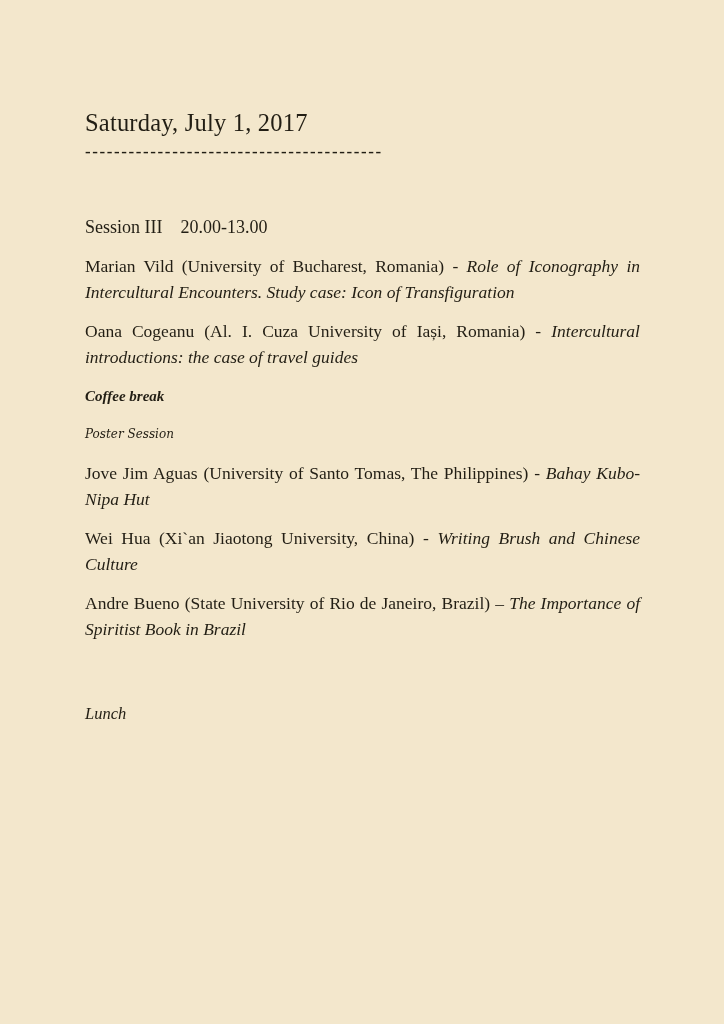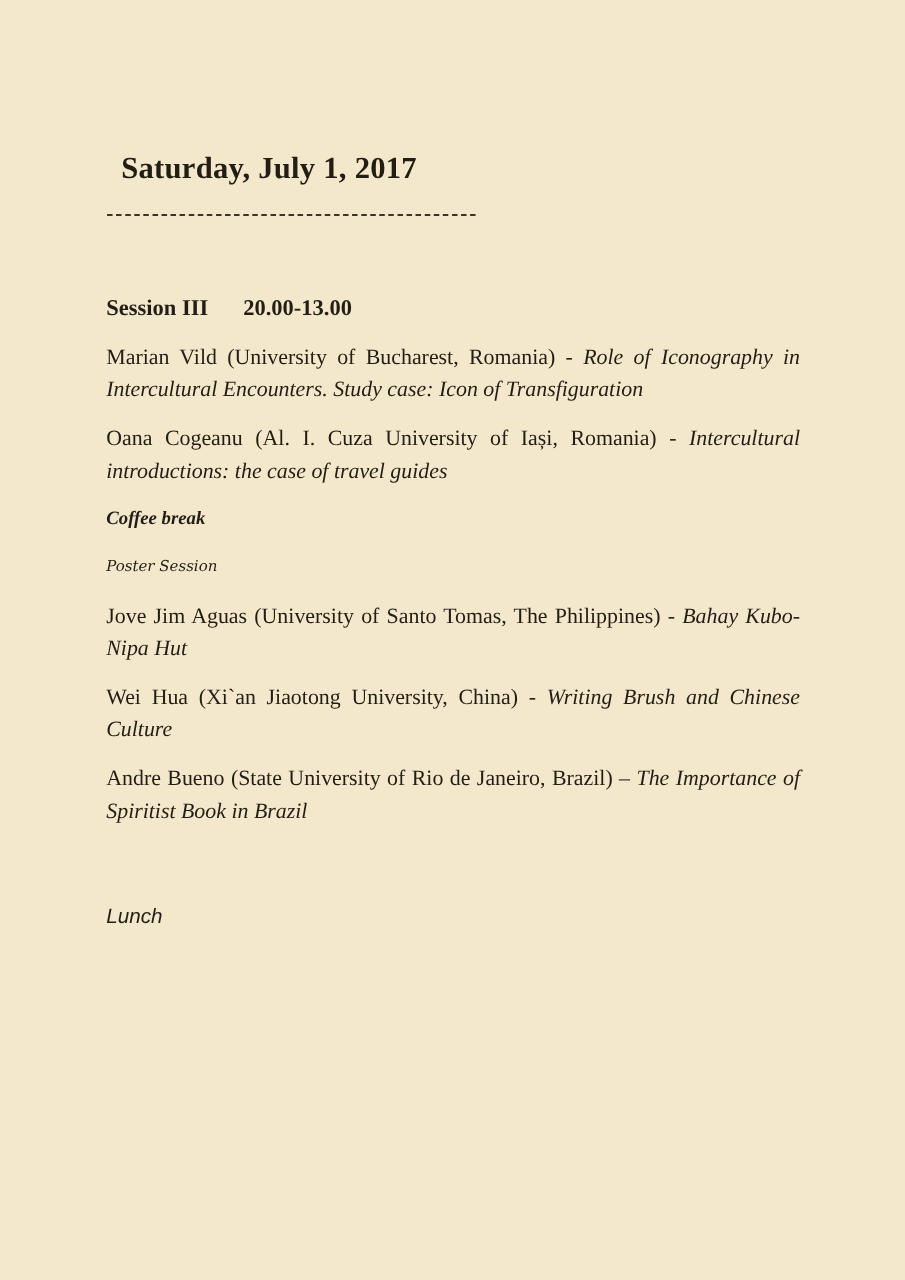--- a/index.html
+++ b/index.html
@@ -15,40 +15,40 @@
     overflow: hidden;
   }
   .page {
     box-sizing: border-box;
     width: 724px;
     height: 1024px;
     padding: 108px 84px 0 85px;
   }
   .date-title {
     font-size: 24.5px;
-    font-weight: bold;
-    margin: 12px;
+    font-weight: normal;
+    margin: 0;
     letter-spacing: 0.2px;
     line-height: 1.2;
   }
   .divider {
     font-weight: bold;
     font-size: 17px;
     letter-spacing: 1.6px;
     margin-top: 5px;
     white-space: nowrap;
     overflow: hidden;
   }
   .session-line {
     margin-top: 54px;
     margin-bottom: 13px;
     font-size: 18px;
-    font-weight: bold;
+    font-weight: normal;
     display: flex;
-    gap: 28px;
+    gap: 18px;
     line-height: 1.3;
   }
   .entry {
     font-size: 17.5px;
     line-height: 26.5px;
     text-align: justify;
     margin: 0 0 12px 0;
   }
   .work-title {
     font-style: italic;
@@ -64,21 +64,21 @@
     font-size: 12px;
     line-height: 26.5px;
     font-style: italic;
     font-family: "DejaVu Serif", serif;
     margin: 0 0 12px 0;
   }
   .lunch {
     font-size: 16.5px;
     line-height: 26.5px;
     font-style: italic;
-    font-family: Liberation Sans, sans-serif;
+    font-family: Liberation Serif, serif;
     margin: 58px 0 0 0;
   }
 </style>
 </head>
 <body style="background: rgb(243, 231, 204); color: rgb(34, 30, 20);">
 
 <div class="page">
 
   <h1 class="date-title">Saturday, July 1, 2017</h1>
 

